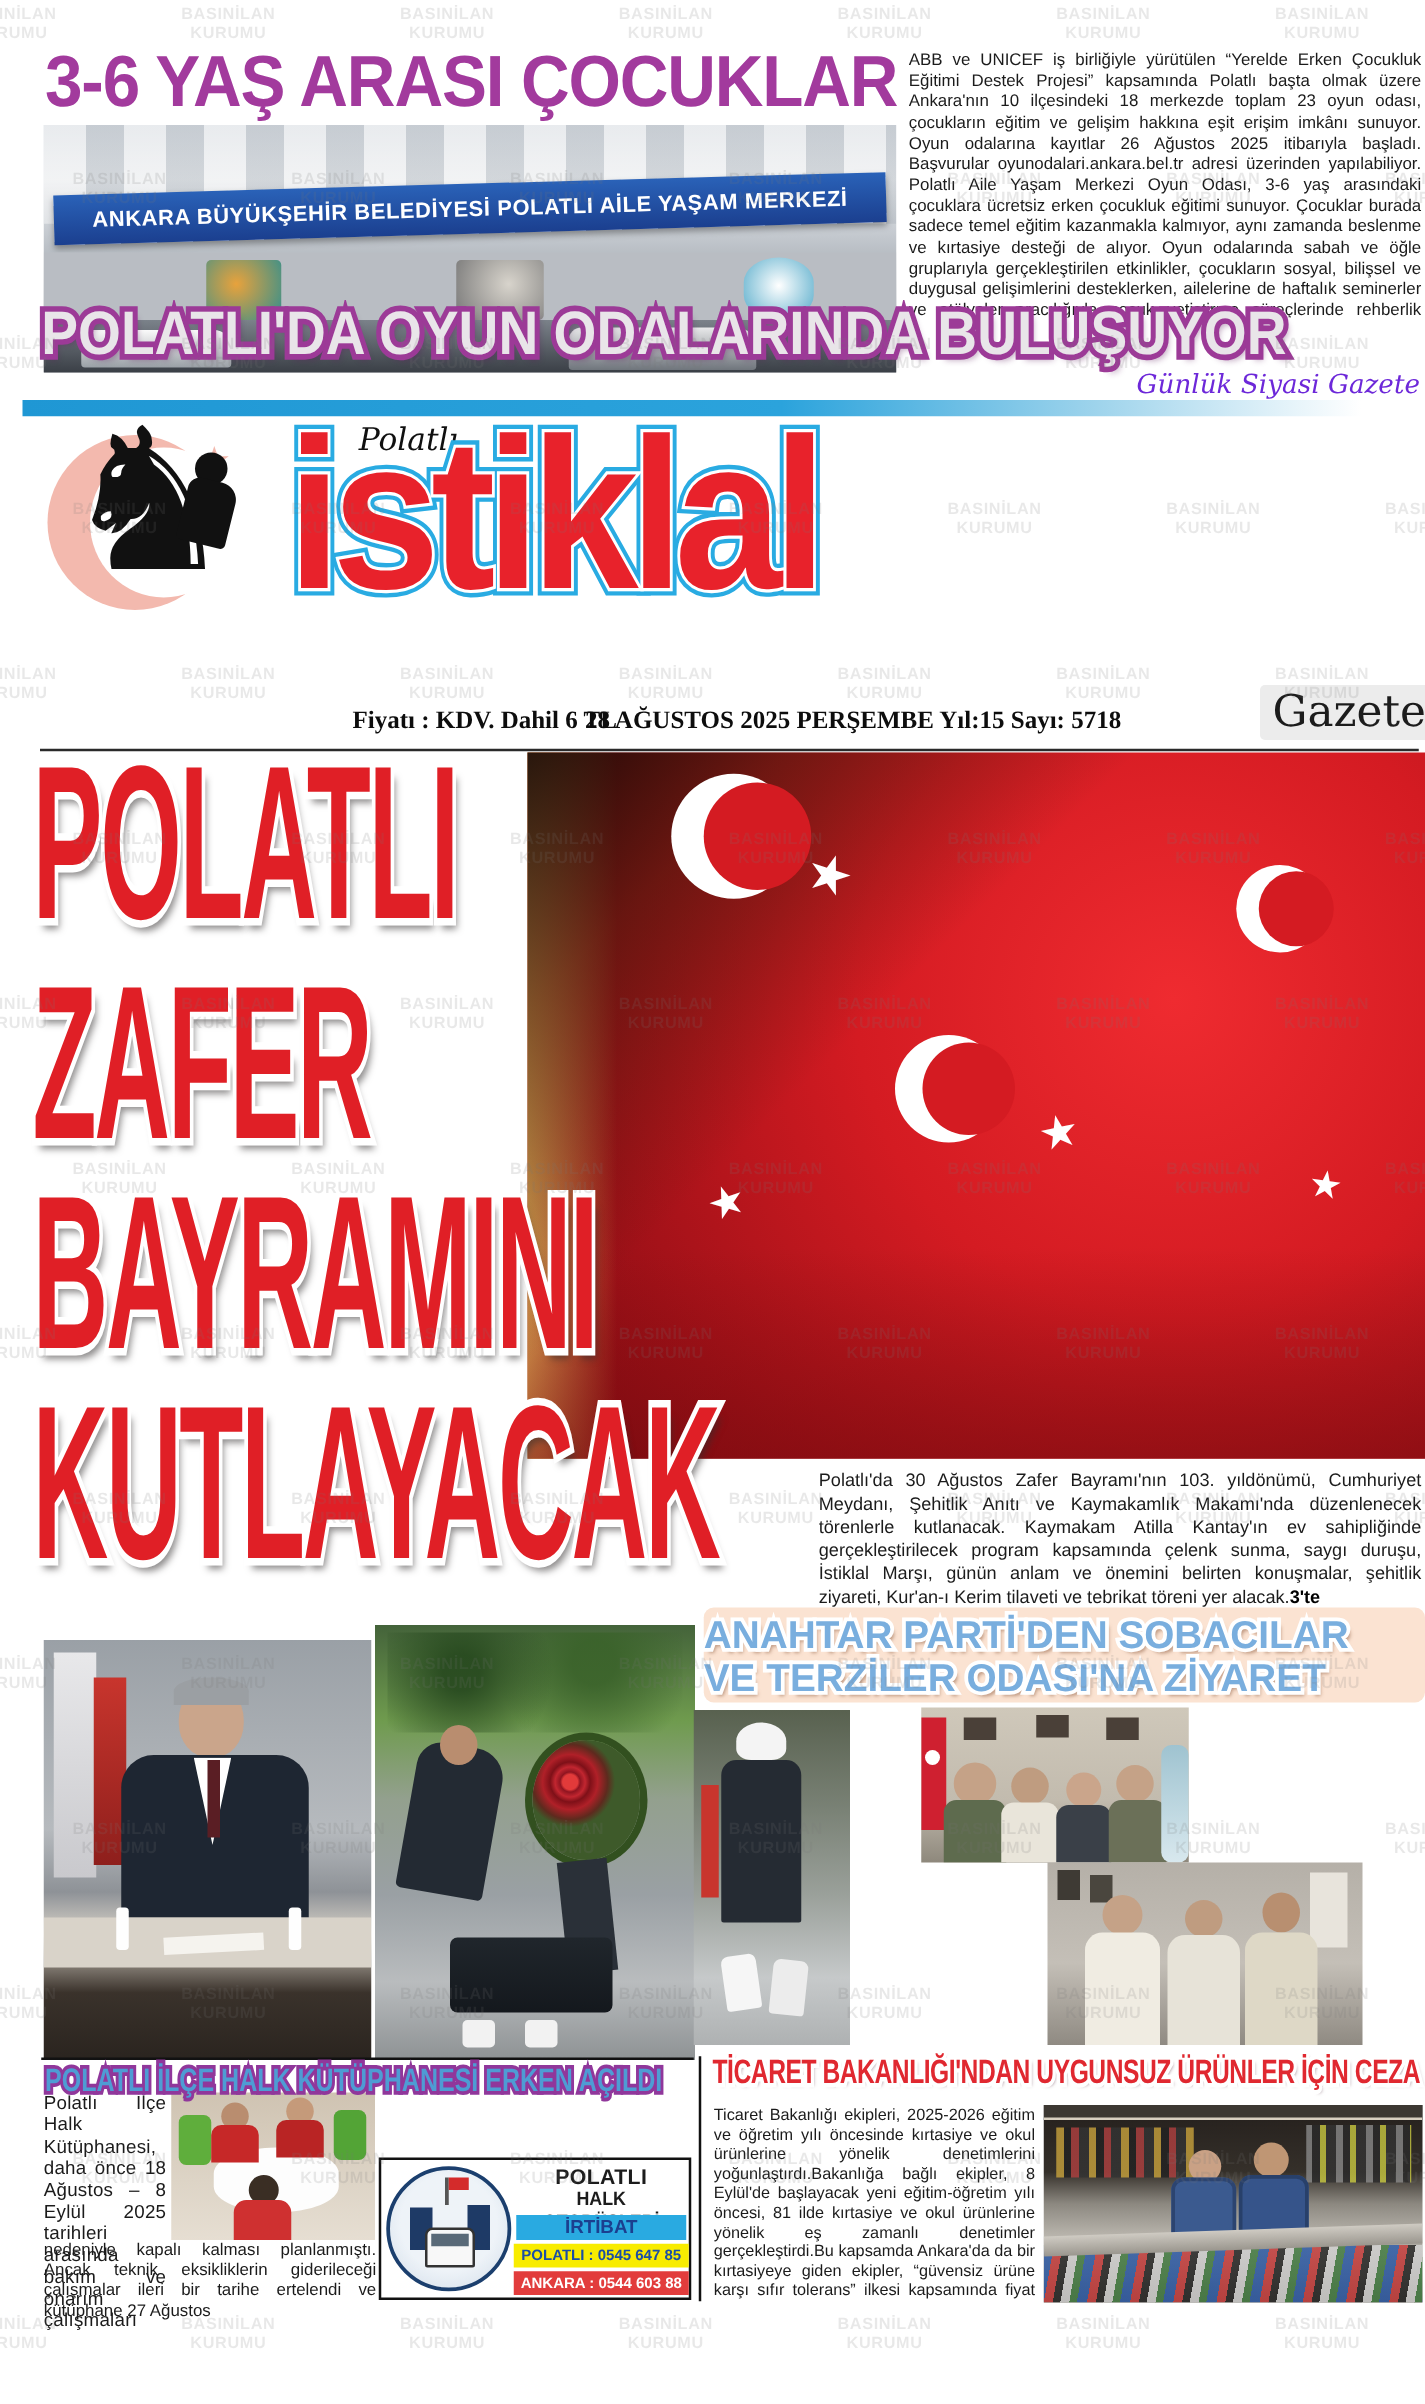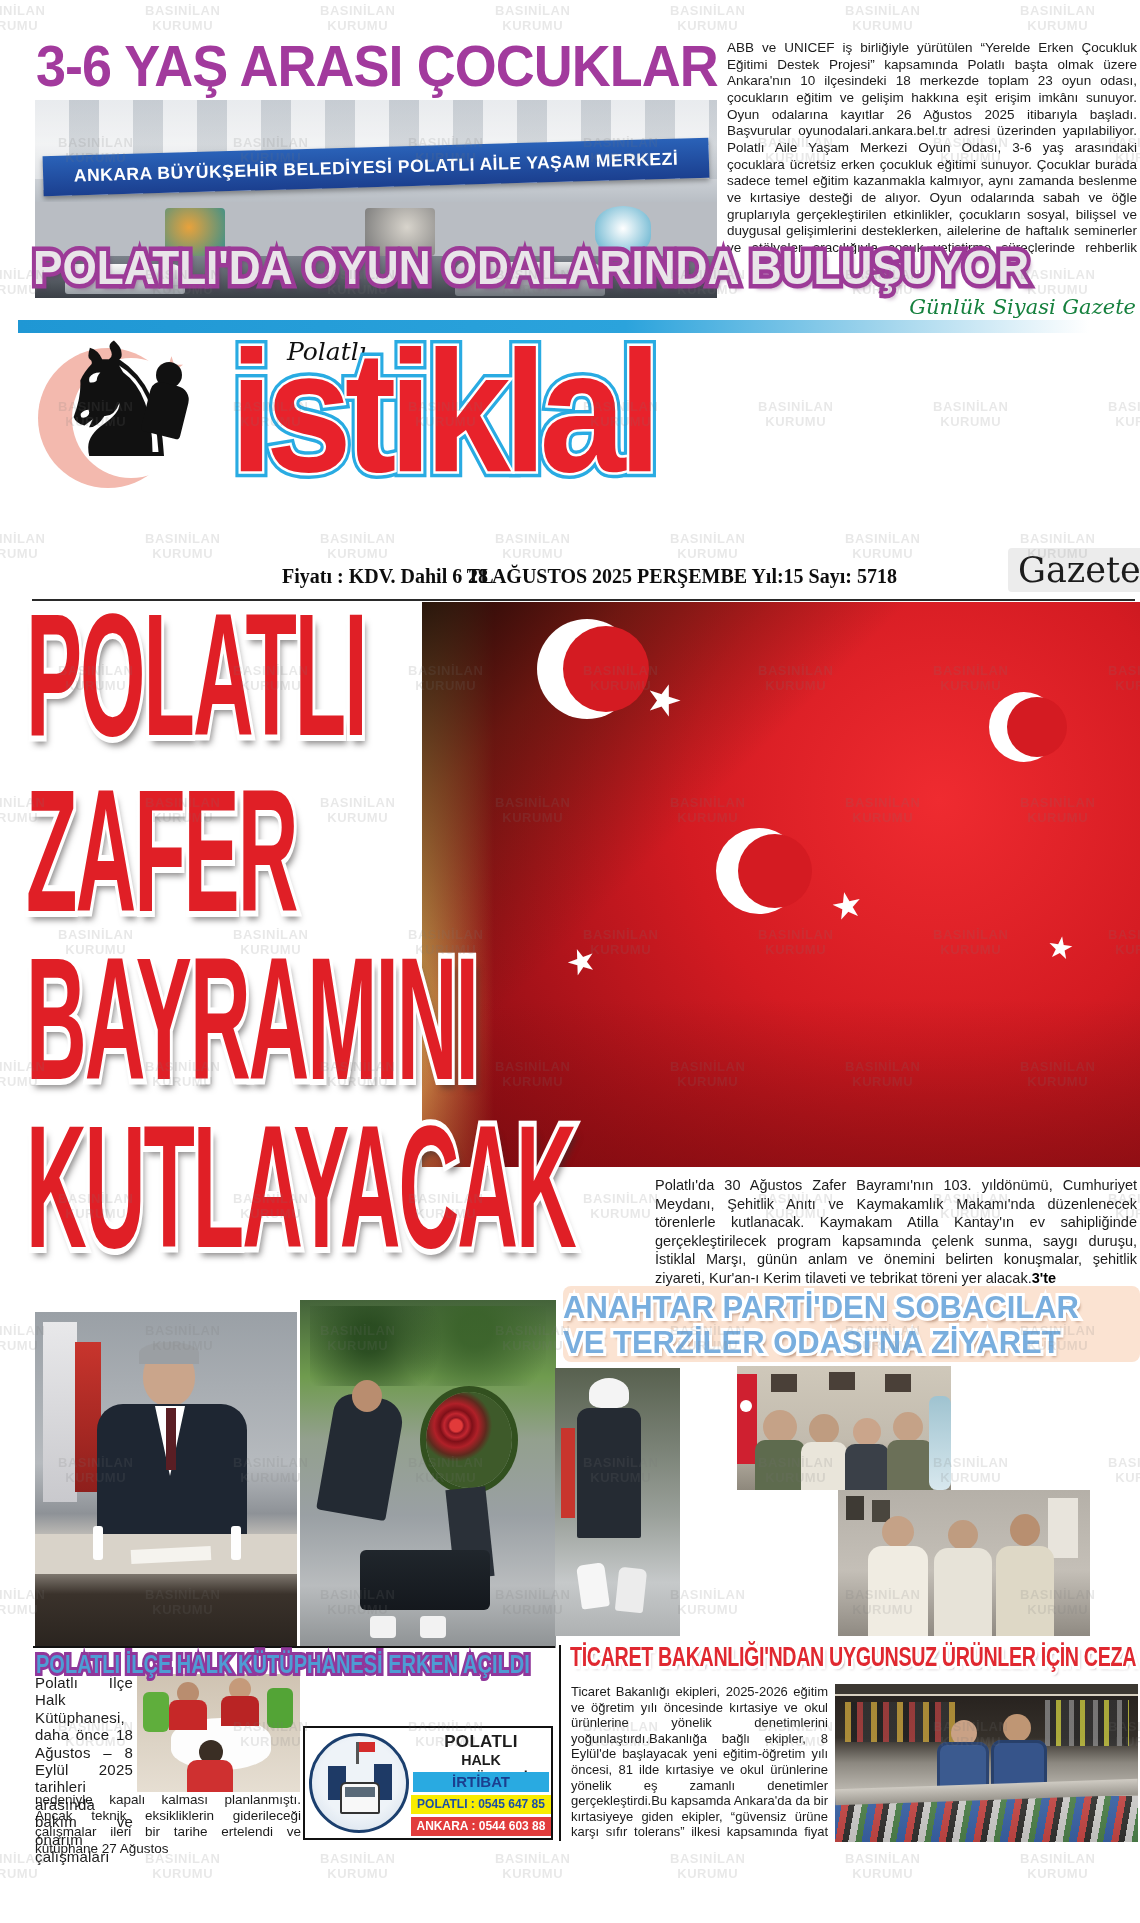--- a/index.html
+++ b/index.html
@@ -77,21 +77,21 @@
     <div class="abs" style="left:0;bottom:0;width:100%;height:42px;background:linear-gradient(180deg,#7b828a,#3a3f46);"></div>
     <div class="abs" style="left:30px;bottom:4px;width:120px;height:30px;background:linear-gradient(180deg,#fafafa,#9aa0a6);border-radius:8px 14px 3px 3px;"></div>
     <div class="abs" style="left:420px;bottom:2px;width:150px;height:34px;background:linear-gradient(180deg,#e8e9ea,#6f757c);border-radius:10px 16px 3px 3px;"></div>
   </div>
 
   <div class="ot subhead" style="left:33px;top:244px;">
     <span class="s">POLATLI'DA OYUN ODALARINDA BULUŞUYOR</span>
     <span class="f">POLATLI'DA OYUN ODALARINDA BULUŞUYOR</span>
   </div>
 
-  <div class="abs dserif" style="left:890px;top:295px;width:246px;text-align:right;font-style:italic;font-size:21px;color:#15803d;">Günlük Siyasi Gazete</div>
+  <div class="abs dserif" style="left:890px;top:295px;width:246px;text-align:right;font-style:italic;font-size:21px;color:#6d28d9;">Günlük Siyasi Gazete</div>
 
   <div class="abs" style="left:18px;top:320px;width:1104px;height:13px;background:linear-gradient(90deg,#1f97d4 0%,#2ba3dc 55%,#9fd4ec 78%,#fff 97%);"></div>
 
   <div class="abs" style="left:38px;top:336px;width:195px;height:168px;">
     <div class="crescent" style="left:0;top:12px;width:140px;height:140px;background:#f3b9ae;">
       <i style="left:34px;top:10px;width:118px;height:120px;background:#fff;"></i>
     </div>
     <div class="abs" style="left:120px;top:14px;color:#f3b9ae;font-size:30px;">★</div>
     <div class="abs" style="left:10px;top:-14px;font-size:158px;line-height:1;color:#111;">♞</div>
     <div class="abs" style="left:118px;top:26px;width:26px;height:26px;background:#111;border-radius:50%;"></div>

